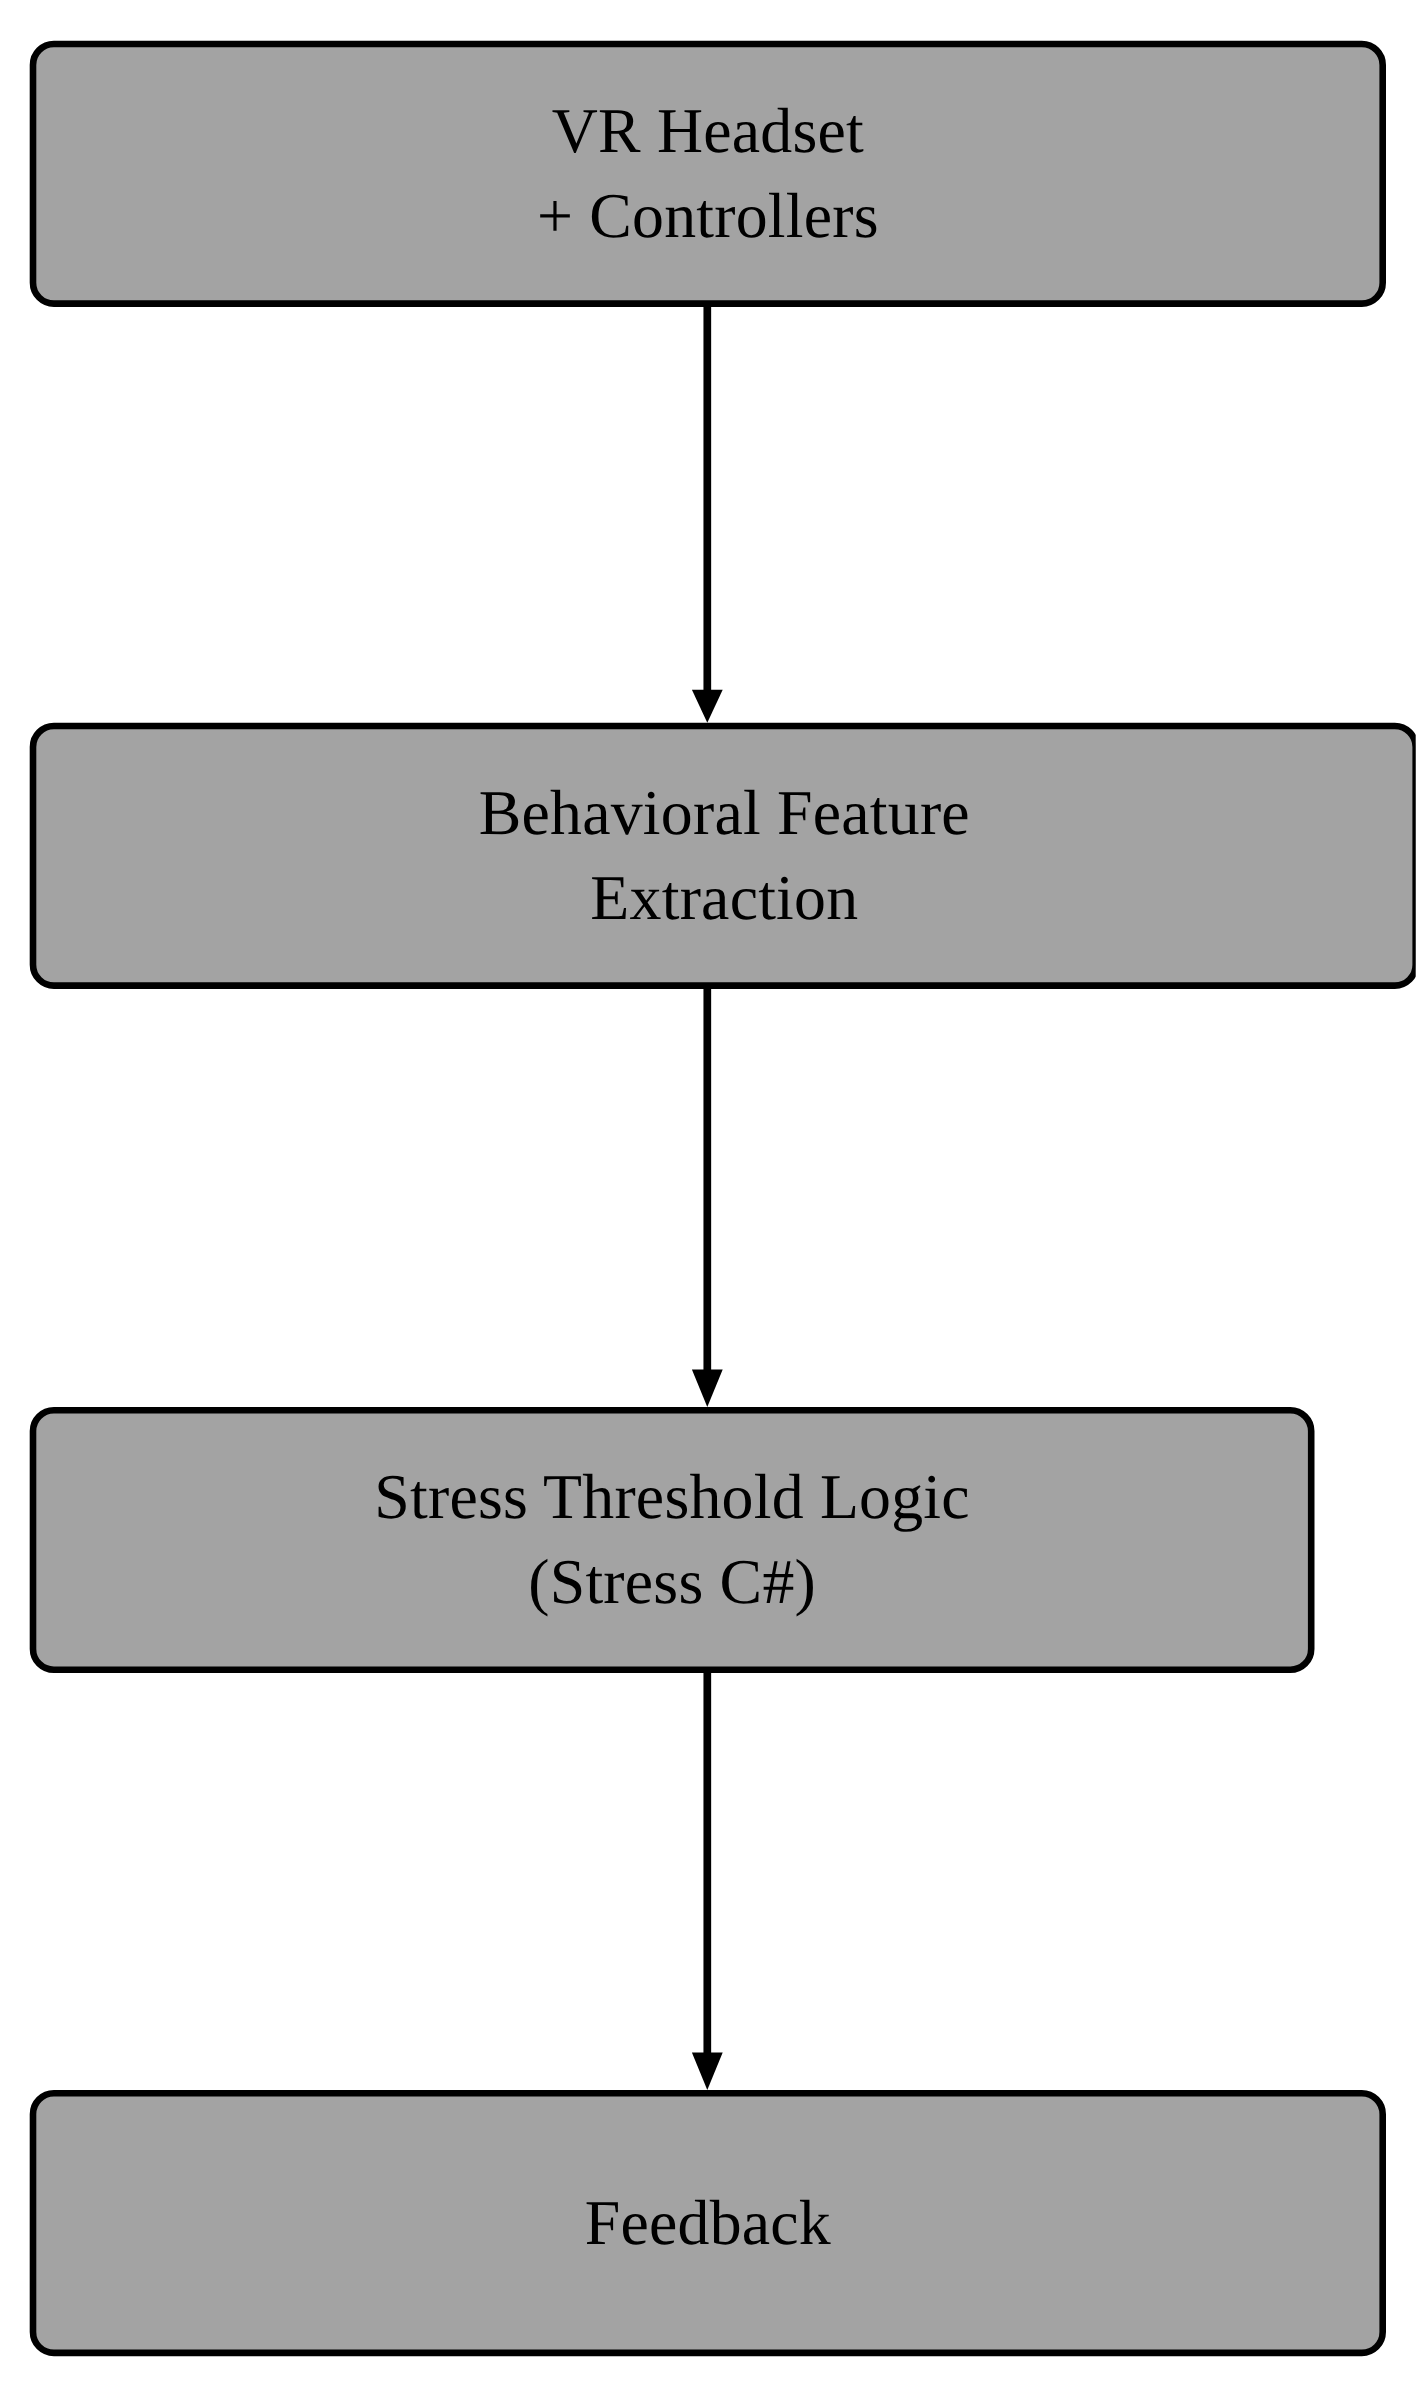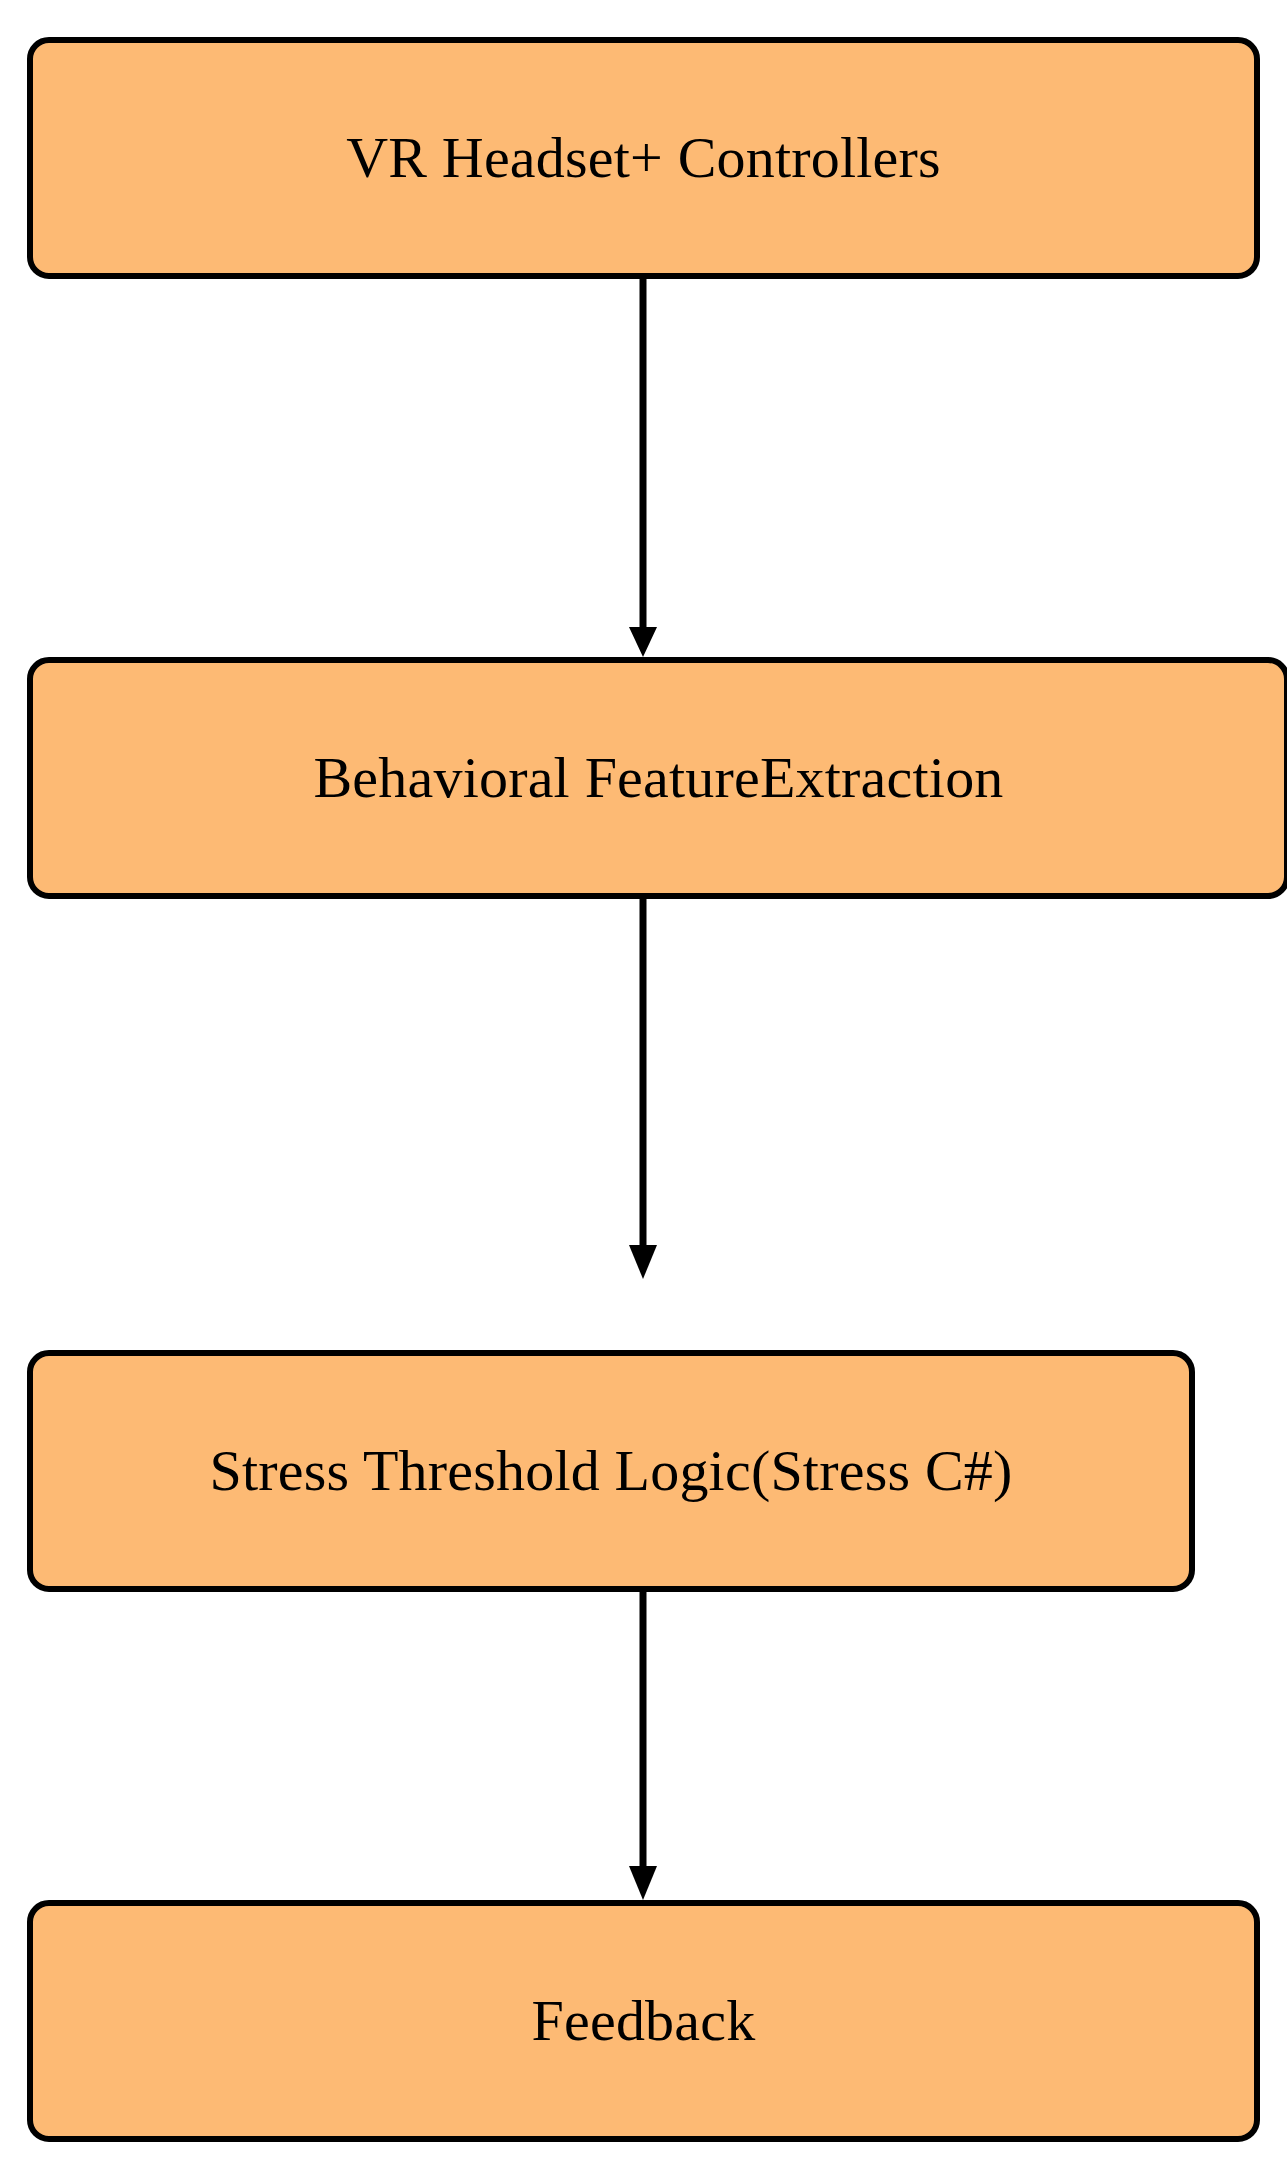--- a/index.html
+++ b/index.html
@@ -17,24 +17,25 @@
   #flow-canvas {
     position: absolute;
     left: 0;
     top: 0;
     width: 1287px;
     height: 2171px;
   }
   .node-box {
     position: absolute;
     box-sizing: border-box;
-    background: #fdba74;
+    background: #a3a3a3;
     border: 6px solid #000000;
     border-radius: 22px;
     display: flex;
+    flex-direction: column;
     align-items: center;
     justify-content: center;
     text-align: center;
     color: #000000;
     font-size: 58px;
     line-height: 1.32;
     letter-spacing: 0.2px;
   }
   .node-line {
     display: block;
@@ -72,21 +73,21 @@
   <div class="node-box" style="left:27px; top:37px; width:1233px; height:242px;">
     <span class="node-line">VR Headset</span>
     <span class="node-line">+ Controllers</span>
   </div>
 
   <div class="node-box" style="left:27px; top:657px; width:1263px; height:242px;">
     <span class="node-line">Behavioral Feature</span>
     <span class="node-line">Extraction</span>
   </div>
 
-  <div class="node-box" style="left:27px; top:1350px; width:1168px; height:242px;">
+  <div class="node-box" style="left:27px; top:1279px; width:1168px; height:242px;">
     <span class="node-line">Stress Threshold Logic</span>
     <span class="node-line">(Stress C#)</span>
   </div>
 
   <div class="node-box" style="left:27px; top:1900px; width:1233px; height:242px;">
     <span class="node-line">Feedback</span>
   </div>
 
 </div>
 

